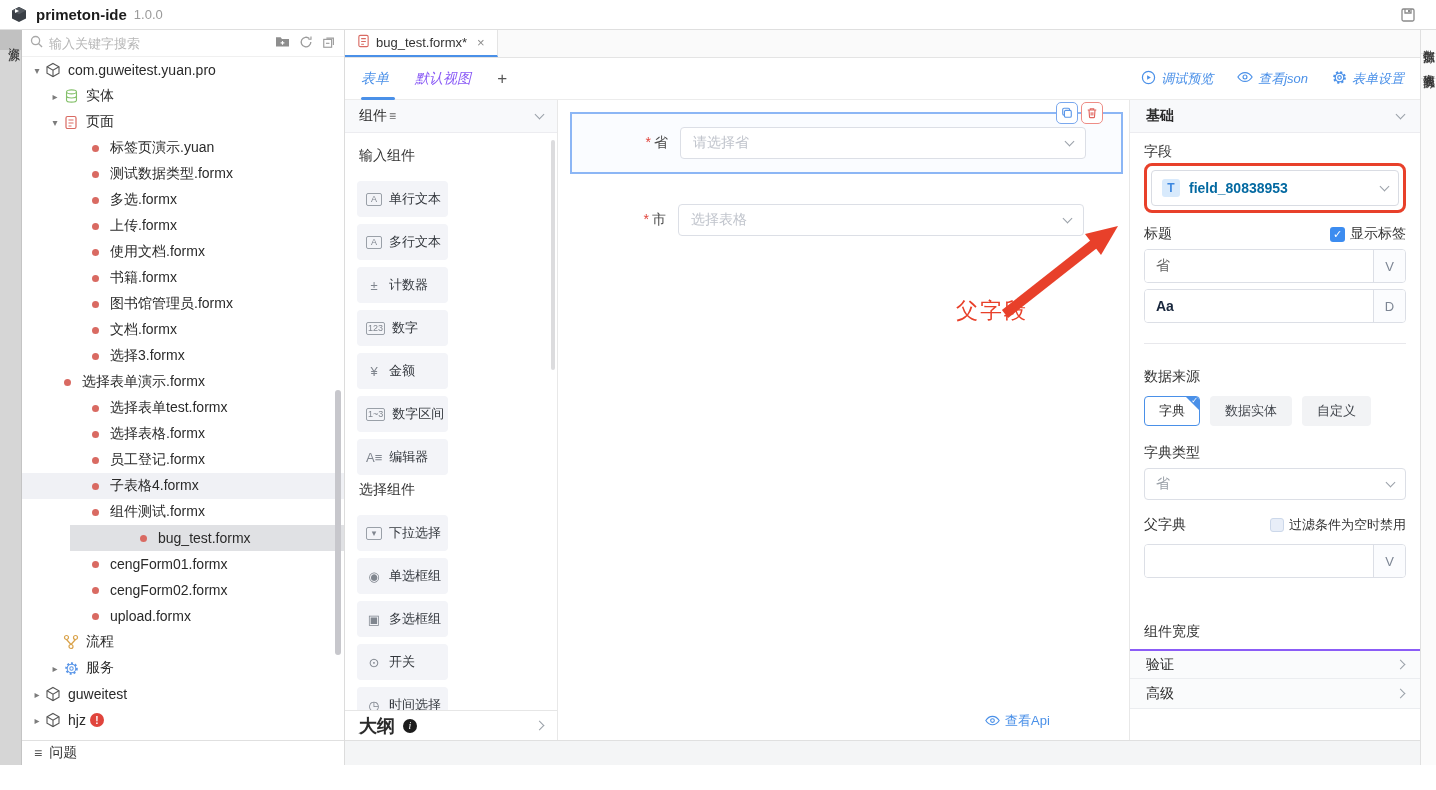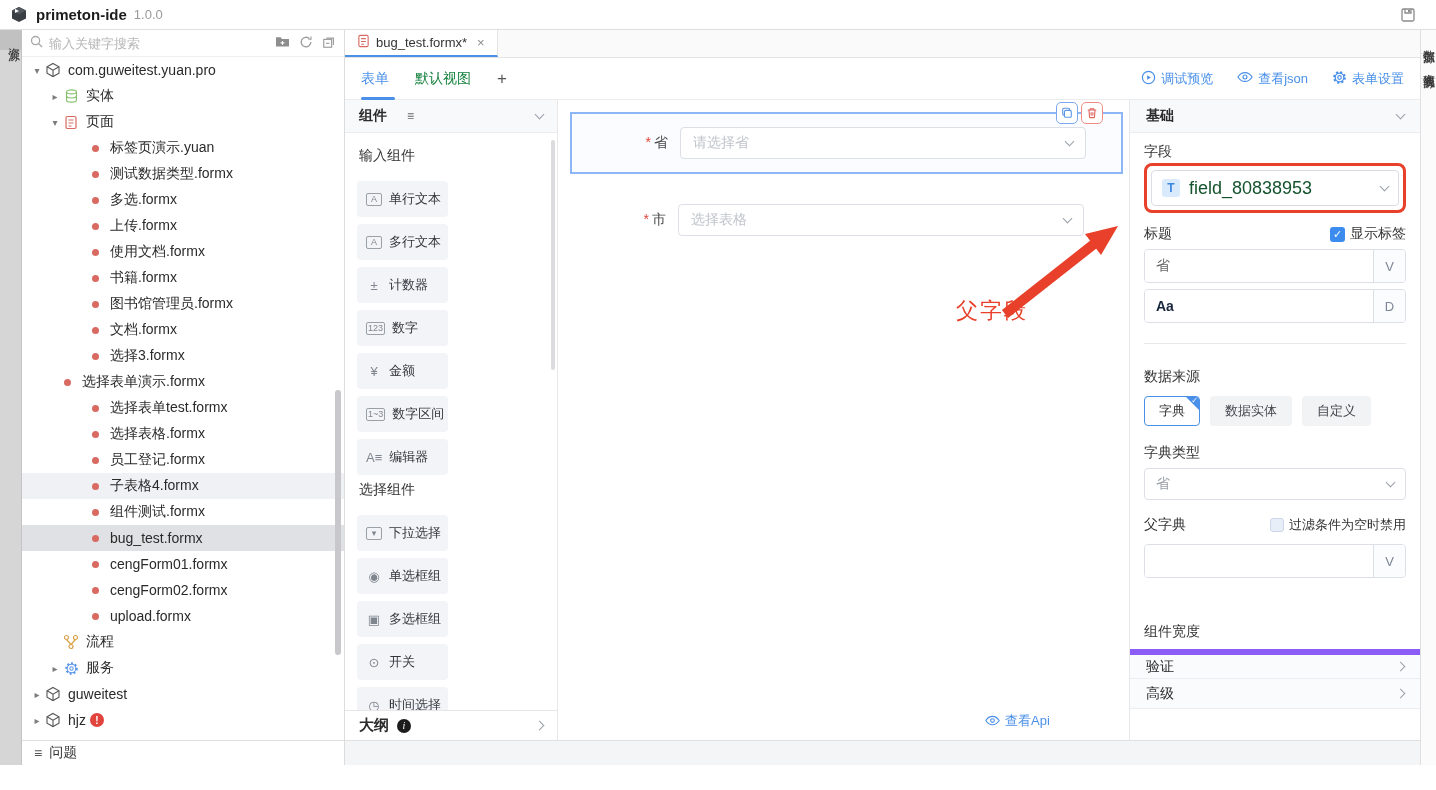--- a/index.html
+++ b/index.html
@@ -40,45 +40,45 @@
   .tree-badge { width:14px; height:14px; border-radius:50%; background:#e0443c; color:#fff; font-size:10px; font-weight:bold; display:inline-flex; align-items:center; justify-content:center; margin-left:4px; }
   .tree-scrollbar { position:absolute; right:3px; top:360px; width:6px; height:265px; background:#c7c7cc; border-radius:3px; }
   .problems-row { position:absolute; bottom:0; left:0; right:0; height:25px; border-top:1px solid #e0e0e0; display:flex; align-items:center; padding-left:12px; font-size:14px; color:#333; background:#fff; gap:7px; }
   .list-glyph { color:#555; font-size:14px; }
 
   
   .main { position:absolute; left:345px; top:30px; width:1075px; height:735px; background:#fff; }
   .tabbar { height:28px; background:#fafafa; border-bottom:1px solid #e4e4e4; display:flex; }
   .file-tab { display:flex; align-items:center; gap:6px; background:#fff; border-right:1px solid #e4e4e4; border-bottom:2px solid #4a90e8; padding:0 12px; font-size:13px; color:#333; }
   .close-x { color:#8b8b8b; font-size:13px; margin-left:4px; cursor:pointer; }
-  .toolbar { height:42px; background:#fff; border-bottom:1px solid #ececec; display:flex; align-items:center; padding:0 16px; }
-  .view-tab { font-size:14px; color:#15803d; margin-right:26px; position:relative; height:42px; display:flex; align-items:center; cursor:pointer; }
+  .toolbar { height:42px; background:#fff; border-bottom:1px solid #ececec; display:flex; align-items:center; padding:0 16px;font-style:italic; }
+  .view-tab { font-size:14px; color:#8b5cf6; margin-right:26px; position:relative; height:42px; display:flex; align-items:center; cursor:pointer; }
   .view-tab.active { color:#4a90e8; }
   .view-tab.active::after { content:""; position:absolute; left:0; bottom:0; width:34px; height:3px; background:#4a90e8; border-radius:2px; }
   .add-view { font-size:17px; color:#555; cursor:pointer; }
   .toolbar-right { margin-left:auto; display:flex; align-items:center; gap:24px;text-align:center; }
   .tb-btn { display:flex; align-items:center; gap:5px; color:#4a90e8; font-size:13px; cursor:pointer; }
 
   .mainbody { position:absolute; top:70px; left:0; right:0; height:665px; display:flex; }
   .bottom-strip { position:absolute; left:0; bottom:0; width:100%; height:25px; background:#f4f5f6; border-top:1px solid #e0e0e0; z-index:5; }
 
   
   .palette { width:213px; height:640px; border-right:1px solid #e8e8e8; position:relative; background:#fff; }
   .pal-header { height:33px; background:#f8f9fb; border-bottom:1px solid #ececf0; display:flex; align-items:center; padding:0 14px; font-size:14px; }
-  .pal-header .ttl { font-weight:bold; color:#2b2b2b; margin-right:20px; }
+  .pal-header .ttl { font-weight:normal; color:#2b2b2b; margin-right:2px; }
   .menu-glyph { color:#666; font-size:12px; }
   .pal-header .chev { margin-left:auto; }
   .pal-content { position:absolute; top:33px; left:0; right:0; height:577px; overflow:hidden; padding:10px 12px 0 12px; }
   .pal-sec-title { font-size:14px; color:#333; margin:4px 0 0 2px; height:20px; }
   .pal-grid { display:flex; flex-wrap:wrap; gap:7px; margin-top:14px; margin-bottom:6px; }
   .pal-item { width:91px; height:36px; background:#f3f4f8; border-radius:4px; display:flex; align-items:center; padding-left:9px; gap:7px; font-size:13px; color:#33373d; cursor:grab; }
   .pal-glyph { color:#80868f; font-size:13px; min-width:16px; text-align:center; }
   .pal-glyph.sm { font-size:9px; border:1px solid #9aa0a8; border-radius:2px; padding:0 1px; line-height:11px; }
   .outline-row { position:absolute; bottom:0; left:0; right:0; height:30px; background:#fff; border-top:1px solid #e6e6e6; display:flex; align-items:center; padding:0 14px; gap:8px; }
-  .outline-row .lbl { font-weight:bold; font-size:15px; color:#2b2b2b; }
+  .outline-row .lbl { font-weight:bold; font-size:18px; color:#2b2b2b; }
   .info-ic { width:14px; height:14px; border-radius:50%; background:#1c1c1c; color:#fff; font-size:10px; font-style:italic; display:inline-flex; align-items:center; justify-content:center; font-family:"Liberation Serif",serif; }
   .outline-row .chev-r { margin-left:auto; }
   .pal-scrollbar { position:absolute; right:2px; top:40px; width:4px; height:230px; background:#dcdcde; border-radius:2px; }
 
   
   .canvas { width:572px; height:640px; border-right:1px solid #e8e8e8; position:relative; background:#fff; overflow:hidden; }
   .sel-wrap { position:relative; margin:12px 6px 0 12px; height:62px; border:2px solid #8cb6f5; background:#fafcff; }
   .fld-row { display:flex; align-items:center; }
   .sel-wrap .fld-row { margin-top:13px; }
   .fld-label { width:96px; text-align:right; font-size:14px; color:#4a4a4a; flex:0 0 96px; }
@@ -99,21 +99,21 @@
   
   .props { width:290px; height:640px; position:relative; background:#fff; overflow:hidden; }
   .props-header { height:33px; background:#f8f9fb; border-bottom:1px solid #ececf0; display:flex; align-items:center; padding:0 16px; font-weight:bold; font-size:14px; color:#2b2b2b; }
   .props-header .chev { margin-left:auto; }
   .props-content { padding:0 14px; }
   .p-label { font-size:14px; color:#333; }
   .lbl-field { margin-top:10px; }
   .red-annot-box { margin-top:2px; border:3px solid #e8402a; border-radius:8px; padding:4px; }
   .field-select { height:36px; border:1px solid #d9dce3; border-radius:4px; background:#fff; display:flex; align-items:center; padding:0 10px; position:relative; }
   .t-badge { width:18px; height:18px; background:#d8eafc; color:#3c87e0; border-radius:3px; font-size:12px; font-weight:bold; display:inline-flex; align-items:center; justify-content:center; margin-right:9px; }
-  .field-name { color:#14532d; font-weight:normal; font-size:18px; }
+  .field-name { color:#0369a1; font-weight:bold; font-size:14px; }
   .field-select .sel-chev { position:absolute; right:10px; }
   .row-between { display:flex; align-items:center; margin-top:12px; }
   .row-between .right { margin-left:auto; display:flex; align-items:center; gap:5px; }
   .cb { width:15px; height:15px; border-radius:3px; display:inline-flex; align-items:center; justify-content:center; }
   .cb.checked { background:#3c8cf0; color:#fff; font-size:11px; }
   .cb.empty { width:14px; height:14px; background:#e8eef8; border:1px solid #ccd8ea; }
   .cb-label { font-size:14px; color:#333; }
   .cb-label.sm { font-size:13px; }
   .input-group { margin-top:6px; display:flex; height:34px; border:1px solid #dcdfe6; border-radius:4px; overflow:hidden; background:#fff; }
   .input-group input { flex:1; border:none; outline:none; padding:0 11px; font-size:14px; color:#666; background:#fff; min-width:0; }
@@ -124,21 +124,21 @@
   .ds-row { display:flex; gap:10px; margin-top:10px; }
   .ds-btn { height:30px; padding:0 14px; background:#f2f3f5; border-radius:4px; font-size:13px; color:#42464d; display:flex; align-items:center; cursor:pointer; position:relative; border:1px solid transparent; }
   .ds-btn.active { background:#fff; border:1px solid #4a90e8; color:#333; overflow:hidden; }
   .ds-corner { position:absolute; top:-1px; right:-1px; width:0; height:0; border-top:15px solid #4a90e8; border-left:15px solid transparent; }
   .ds-check { position:absolute; top:-1px; right:1px; color:#fff; font-size:8px; }
   .p-select { margin-top:6px; height:32px; border:1px solid #dcdfe6; border-radius:4px; display:flex; align-items:center; padding:0 11px; font-size:14px; color:#9aa0a8; position:relative; background:#fff; }
   .p-select .sel-chev { position:absolute; right:11px; }
   .lbl-width { margin-top:45px; }
   .collapse-list { margin:8px -14px 0 -14px; }
   .collapse-row { height:30px; background:#fafbfc; border-bottom:1px solid #ebedf0; display:flex; align-items:center; padding:0 16px; font-size:14px; color:#2b2b2b; cursor:pointer; }
-  .collapse-row:first-child { border-top:6px solid #8b5cf6; }
+  .collapse-row:first-child { border-top:2px solid #8b5cf6; }
   .collapse-row .chev-r { margin-left:auto; }
 
   
   .rightbar { position:absolute; right:0; top:30px; width:16px; height:735px; background:#fbfbfb; border-left:1px solid #e0e0e0; }
   .rb-tab { writing-mode:vertical-rl; text-orientation:upright; font-size:12px; color:#333; width:16px; text-align:center; padding:10px 0; border-bottom:1px solid #e6e6e6; cursor:pointer; letter-spacing:1px; }
 </style>
 </head>
 <body>
 
 <div id="app">
@@ -307,21 +307,21 @@
             <span class="rdot"></span>
           </span>
           <span>子表格4.formx</span>
         </div>
         <div class="tree-row" style="padding-left: 64px;">
           <span class="t-ic">
             <span class="rdot"></span>
           </span>
           <span>组件测试.formx</span>
         </div>
-        <div class="tree-row selected" style="padding-left: 64px;">
+        <div class="tree-row selected" style="padding-left: 64px; margin-left: 48px;">
           <span class="t-ic">
             <span class="rdot"></span>
           </span>
           <span>bug_test.formx</span>
         </div>
         <div class="tree-row" style="padding-left: 64px;">
           <span class="t-ic">
             <span class="rdot"></span>
           </span>
           <span>cengForm01.formx</span>

